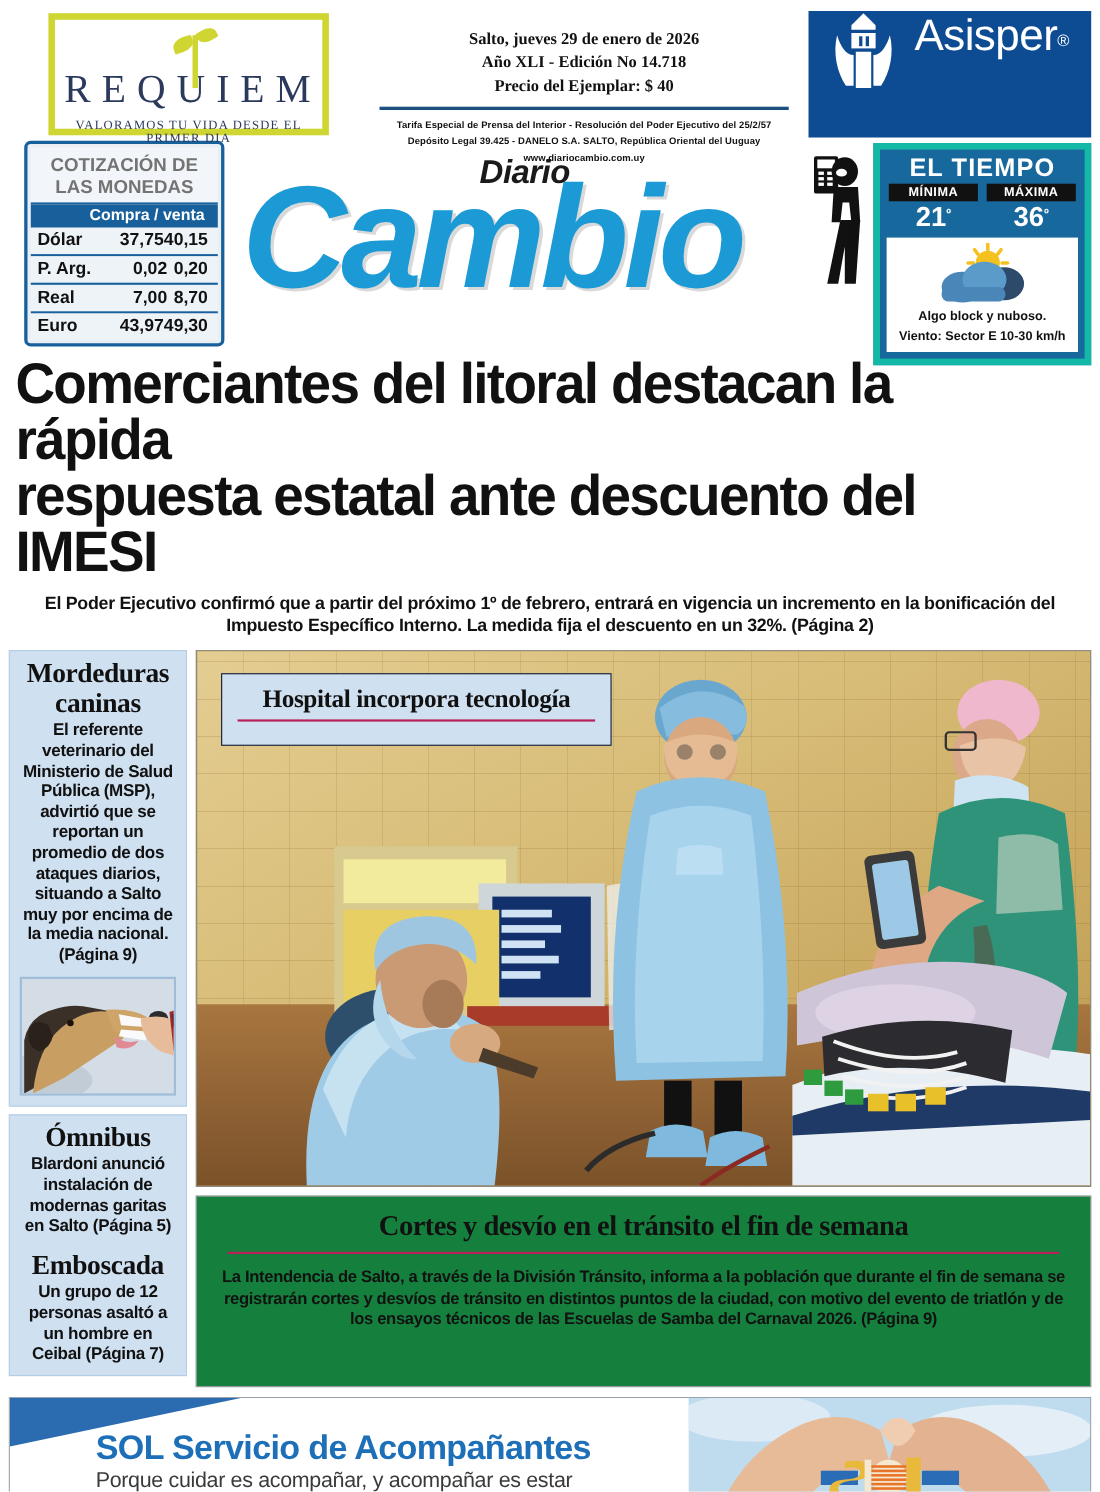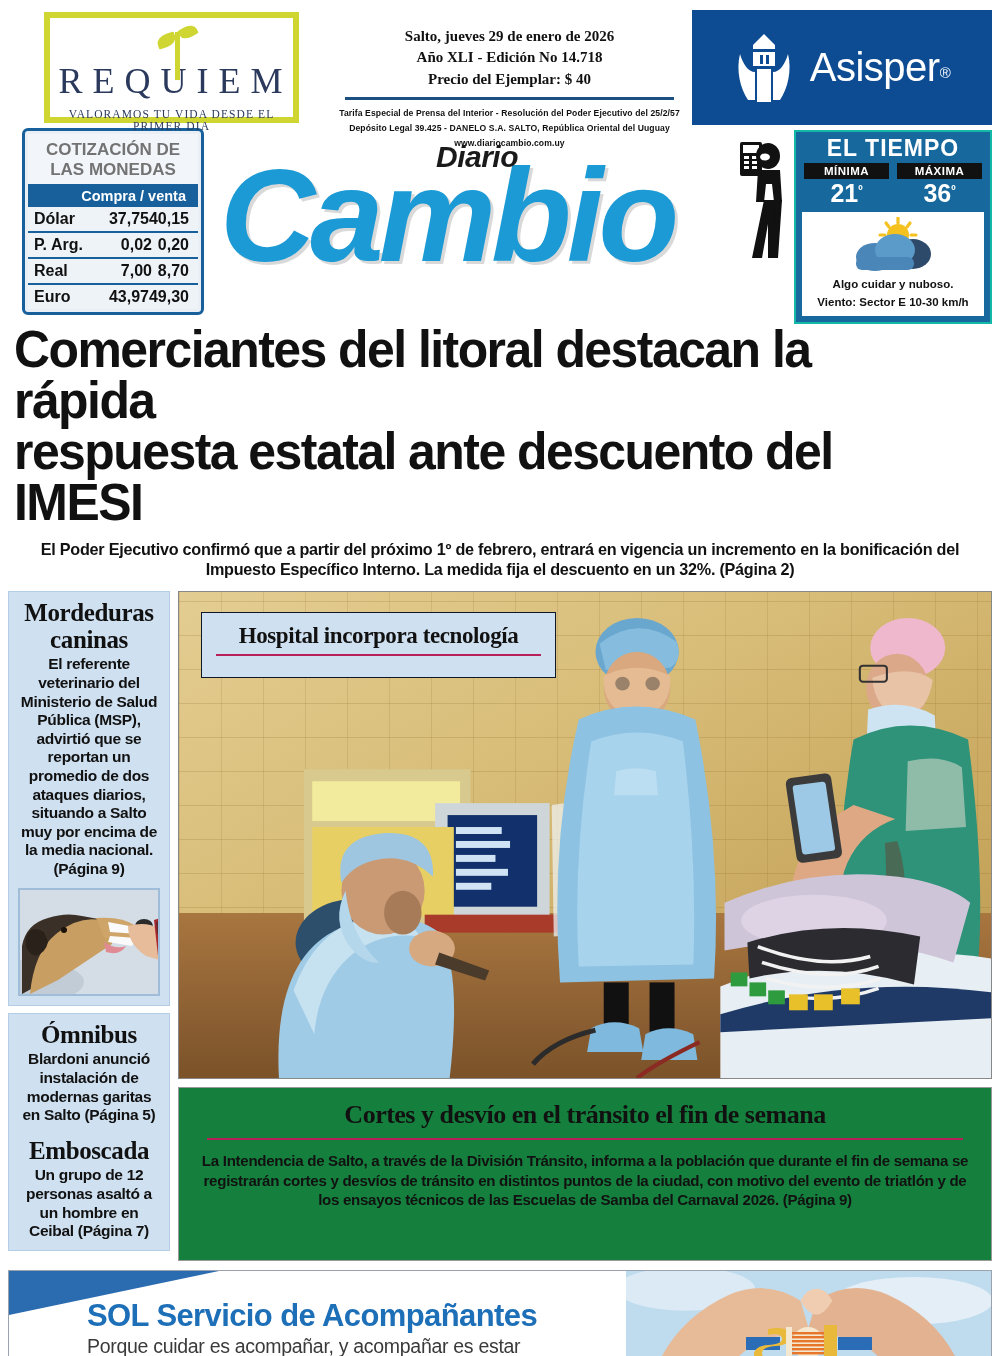--- a/index.html
+++ b/index.html
@@ -94,24 +94,24 @@
     font-family: "Liberation Sans", sans-serif;
     font-size: 8.6px;
     font-weight: bold;
     color: #111;
     line-height: 1.75;
     letter-spacing: 0.1px;
   }
 
   
   .asisper {
-    width: 300px; height: 115px;
+    width: 257px; height: 115px;
     background: #0d4c92;
     display: flex;
-    align-items: center;
+    align-items: flex-start;
     justify-content: center;
     gap: 16px;
     margin-top: 2px;
   }
   .asisper-text {
     color: #fff;
     font-size: 40px;
     font-family: "Liberation Sans", sans-serif;
     letter-spacing: -0.5px;
   }
@@ -197,21 +197,21 @@
   }
   .walker {
     position: absolute;
     right: 8px; top: 12px;
     width: 78px; height: 125px;
   }
 
   
   .weather {
     width: 198px;
-    border: 2px solid #14b8a6;
+    border: 6px solid #14b8a6;
     background: #17689c;
     margin-top: 2px;
   }
   .wx-title {
     color: #fff;
     font-weight: bold;
     font-size: 23px;
     text-align: center;
     letter-spacing: 1px;
     padding: 3px 0 1px 0;
@@ -541,21 +541,21 @@
               <line x1="45" y1="30" x2="48" y2="26"></line>
               <line x1="69" y1="30" x2="66" y2="26"></line>
             </g>
           </g>
           <ellipse cx="72" cy="37" rx="18" ry="15" fill="#2d4a6b"></ellipse>
           <ellipse cx="34" cy="40" rx="19" ry="14" fill="#4a86b8"></ellipse>
           <ellipse cx="54" cy="33" rx="20" ry="16" fill="#5a9bc9"></ellipse>
           <rect x="15" y="40" width="58" height="13" rx="6" fill="#4a86b8"></rect>
         </svg>
       </div>
-      <div class="wx-desc">Algo cuidar y nuboso.</div>
+      <div class="wx-desc">Algo block y nuboso.</div>
       <div class="wx-desc">Viento:   Sector E 10-30 km/h</div>
     </div>
   </div>
 </div>
 
 <div class="headline-zone">
   <div class="headline">Comerciantes del litoral destacan la rápida</div>
   <div class="headline">respuesta estatal ante descuento del IMESI</div>
   <div class="subhead">El Poder Ejecutivo confirmó que a partir del próximo 1º de febrero, entrará en vigencia un incremento en la bonificación del Impuesto Específico Interno. La medida fija el descuento en un 32%. (Página 2)</div>
 </div>

